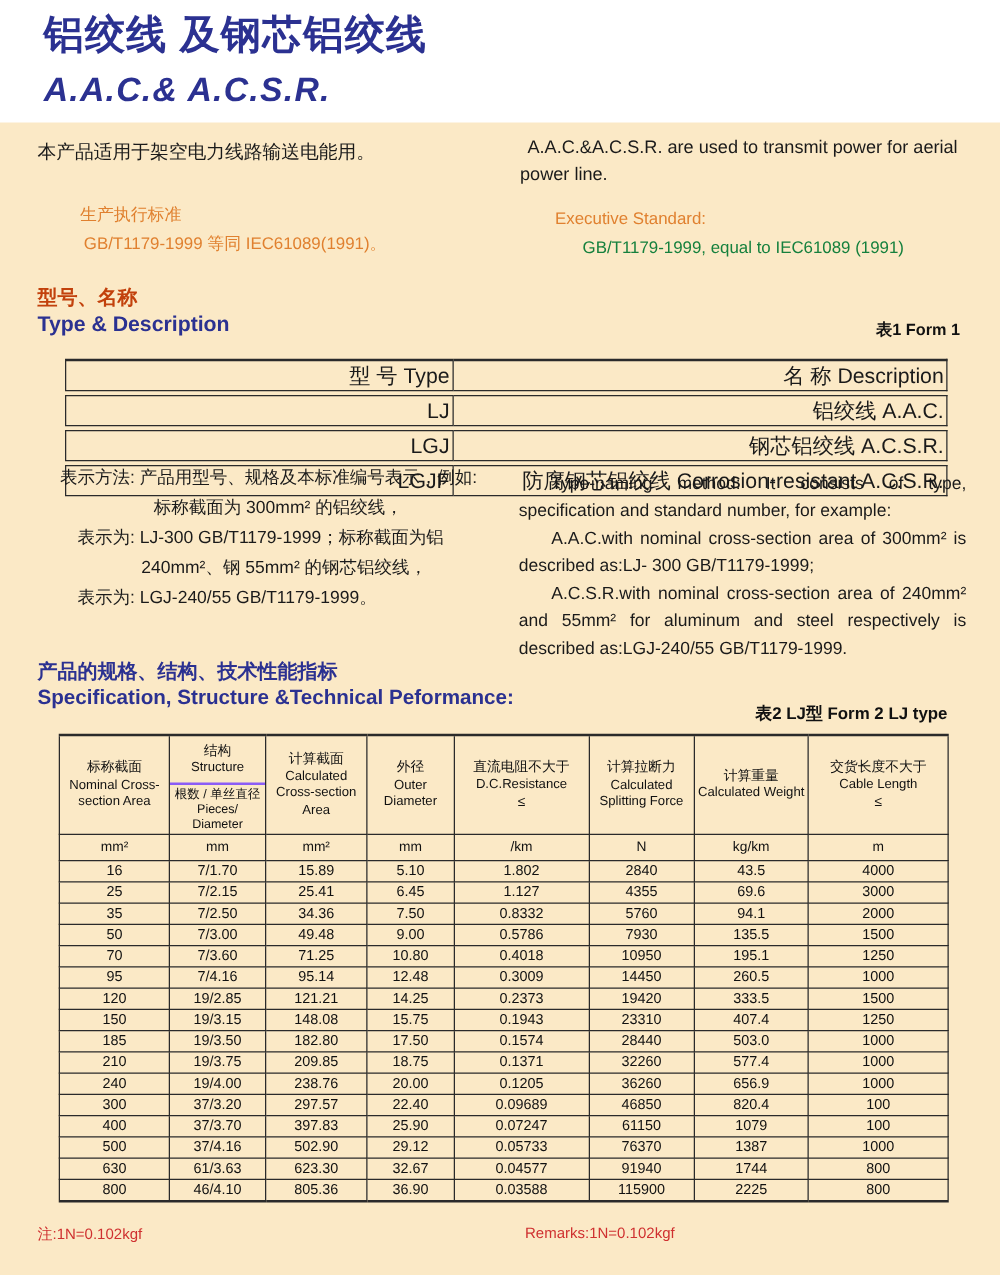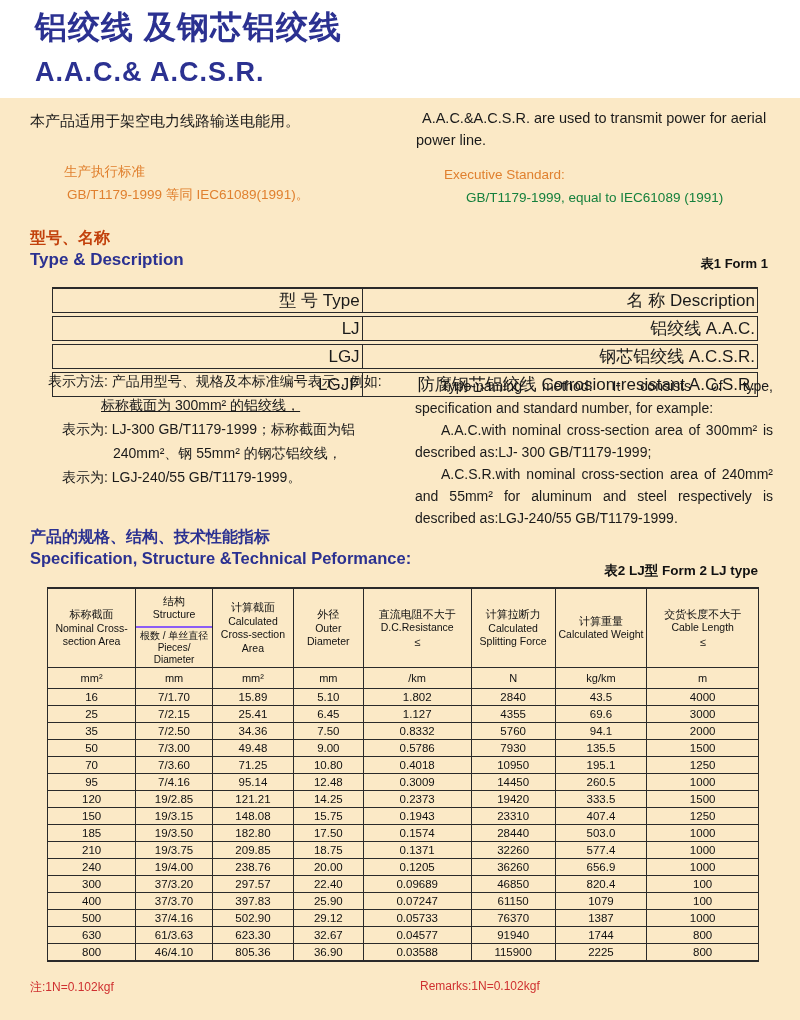--- a/index.html
+++ b/index.html
@@ -1,20 +1,20 @@
 <!DOCTYPE html>
 <html><head>
 <meta charset="utf-8">
 <style>
   html,body{margin:0;padding:0;}
   .page{position:relative;width:800px;height:1020px;background:#fbe9c6;
         font-family:"Liberation Sans","DejaVu Sans",sans-serif;color:#1a1a1a;overflow:hidden;}
   .top-band{position:absolute;top:0;left:0;width:800px;height:98px;background:#ffffff;}
   .title-cn{position:absolute;left:35px;top:6px;font-size:32px;font-weight:bold;color:#2b3191;letter-spacing:1px;}
-  .title-en{position:absolute;left:35px;top:57px;font-size:27px;font-weight:bold;color:#2b3191;letter-spacing:1px;}
+  .title-en{position:absolute;left:35px;top:57px;font-size:27px;font-weight:bold;font-style:italic;color:#2b3191;letter-spacing:1px;}
 
   .intro-cn{position:absolute;left:30px;top:112px;font-size:15px;}
   .intro-en{position:absolute;left:416px;top:107px;width:356px;font-size:14.5px;line-height:22px;text-indent:6px;}
 
   .std-cn-label{position:absolute;left:64px;top:163px;font-size:13.5px;color:#e0802f;}
   .std-cn-value{position:absolute;left:67px;top:186px;font-size:13.5px;color:#e0802f;}
   .std-en-label{position:absolute;left:444px;top:167px;font-size:13.5px;color:#e0802f;}
   .std-en-value{position:absolute;left:466px;top:190px;font-size:13.5px;color:#15803d;}
 
   .sec1-cn{position:absolute;left:30px;top:228px;font-size:16px;font-weight:bold;color:#c2410c;}
@@ -23,21 +23,21 @@
 
   .table1{position:absolute;left:52px;top:284px;width:706px;border-collapse:separate;border-spacing:0 3px;}
   .table1 th,.table1 td{height:14px;font-size:17px;text-align:right;padding:0 2px;font-weight:normal;
         border-top:1px solid #2a2a2a;border-bottom:1px solid #2a2a2a;}
   .table1 tr:first-child th{border-top:2px solid #2a2a2a;}
   .table1 .c1{width:44%;border-right:1px solid #2a2a2a;border-left:1px solid #2a2a2a;}
   .table1 .c2{border-right:1px solid #2a2a2a;}
 
   .naming-cn{position:absolute;left:30px;top:369px;width:386px;font-size:14px;line-height:24px;}
   .naming-cn div{white-space:nowrap;}
-  .nl1{margin-left:18px;} .nl2{margin-left:71px;text-decoration:underline;} .nl3{margin-left:32px;} .nl4{margin-left:83px;} .nl5{margin-left:32px;}
+  .nl1{margin-left:18px;} .nl2{margin-left:93px;} .nl3{margin-left:32px;} .nl4{margin-left:83px;} .nl5{margin-left:32px;}
   .naming-en{position:absolute;left:415px;top:375px;width:358px;font-size:14px;line-height:22px;text-align:justify;}
   .naming-en p{margin:0;text-indent:26px;}
 
   .sec2-cn{position:absolute;left:30px;top:527px;font-size:16px;font-weight:bold;color:#2b3191;}
   .sec2-en{position:absolute;left:30px;top:549px;font-size:16.5px;font-weight:bold;color:#2b3191;}
   .form2{position:absolute;right:42px;top:562px;font-size:13.5px;font-weight:bold;color:#111;}
 
   .table2{position:absolute;left:47px;top:587px;width:712px;border-collapse:collapse;table-layout:fixed;}
   .table2 th,.table2 td{border:1px solid #2a2a2a;text-align:center;padding:0;font-weight:normal;color:#111;}
   .table2 tr.hdr th{height:76px;font-size:10.5px;line-height:1.3;vertical-align:middle;border-top:2px solid #2a2a2a;}

